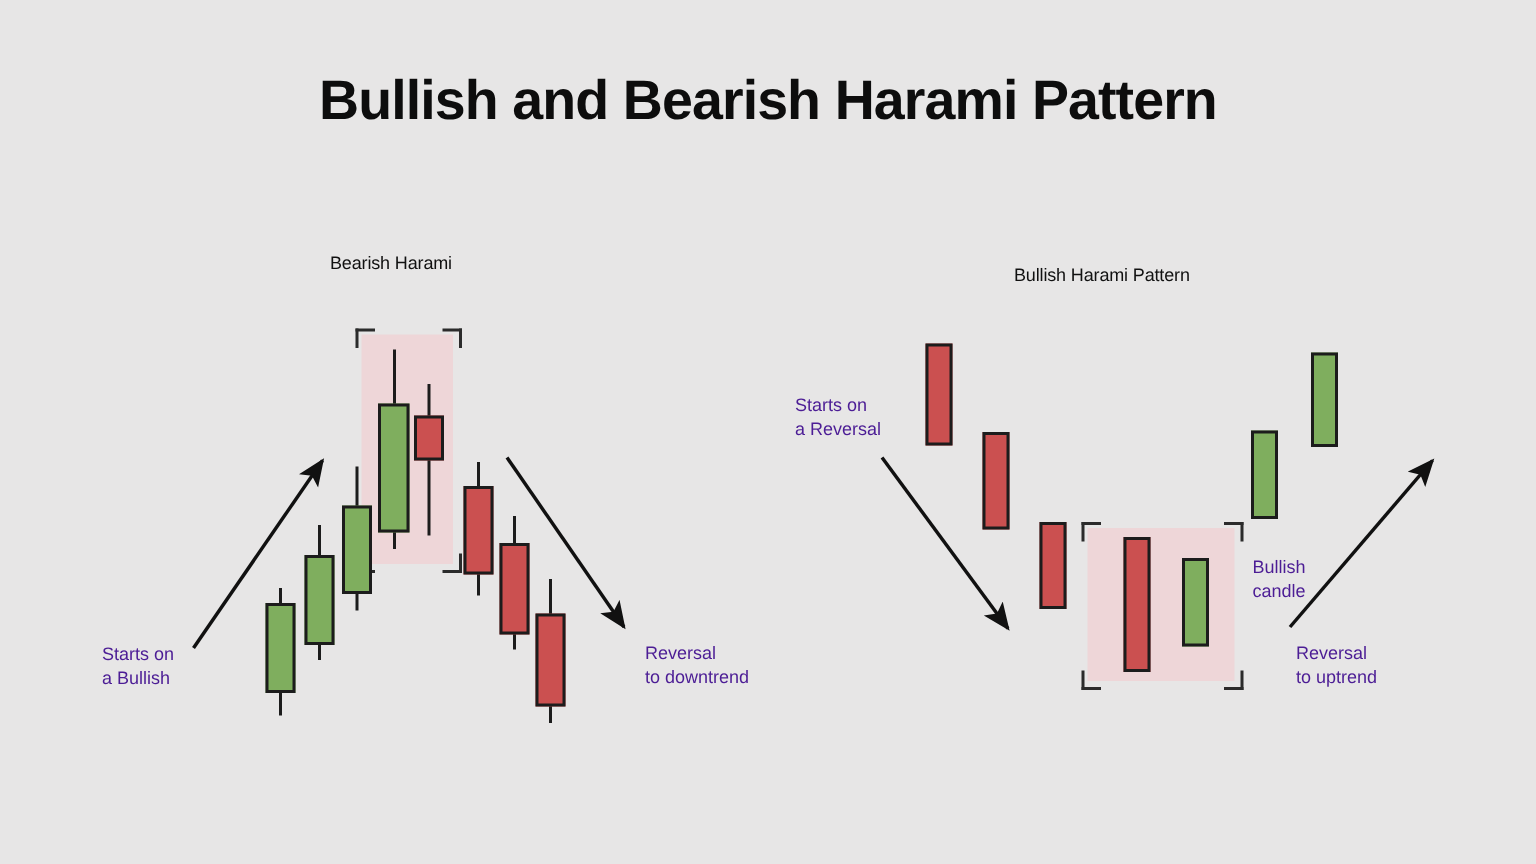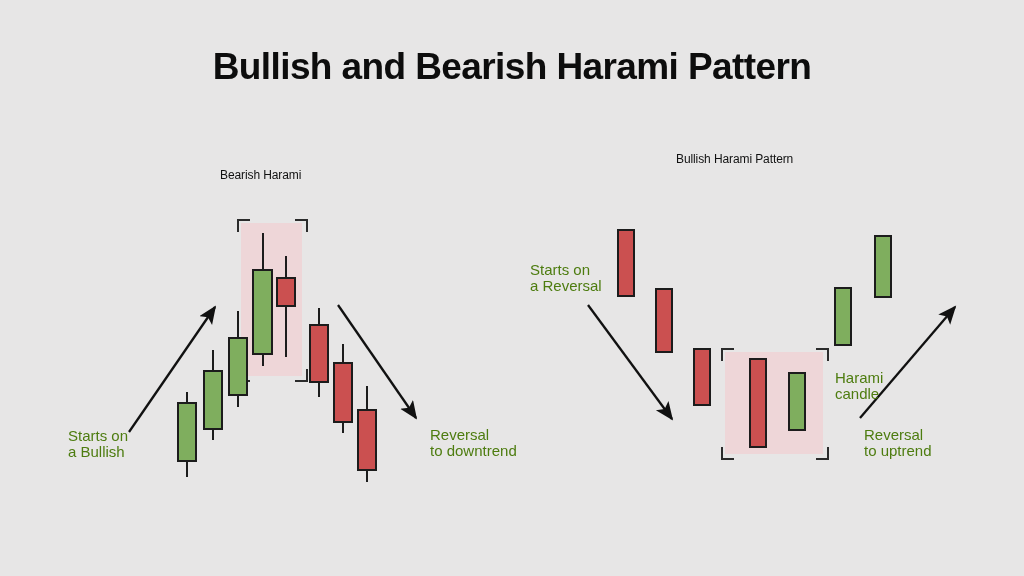--- a/index.html
+++ b/index.html
@@ -31,27 +31,27 @@
   }
   .subtitle {
     position: absolute;
     font-size: 12px;
     font-weight: 400;
     color: #111111;
     letter-spacing: -0.1px;
     white-space: nowrap;
   }
   #subtitle-left  { left: 220px; top: 168px; }
-  #subtitle-right { left: 676px; top: 152px; text-align: right; }
+  #subtitle-right { left: 676px; top: 176px; text-align: right; }
 
   .note {
     position: absolute;
-    font-size: 15px;
+    font-size: 12px;
     line-height: 16px;
-    color: #4d7c0f;
+    color: #4c1d95;
     white-space: nowrap;
   }
   .note div { display: block; }
 
   #note-left-start    { left: 68px;  top: 428px; }
   #note-left-end      { left: 430px; top: 427px; }
   #note-right-start   { left: 530px; top: 262px; }
   #note-right-bullish { left: 835px; top: 370px; }
   #note-right-end     { left: 864px; top: 427px; }
 
@@ -194,21 +194,21 @@
     <div>Reversal</div>
     <div>to downtrend</div>
   </div>
 
   <div class="note" id="note-right-start">
     <div>Starts on</div>
     <div>a Reversal</div>
   </div>
 
   <div class="note" id="note-right-bullish">
-    <div>Harami</div>
+    <div>Bullish</div>
     <div>candle</div>
   </div>
 
   <div class="note" id="note-right-end">
     <div>Reversal</div>
     <div>to uptrend</div>
   </div>
 
 </div>
 

